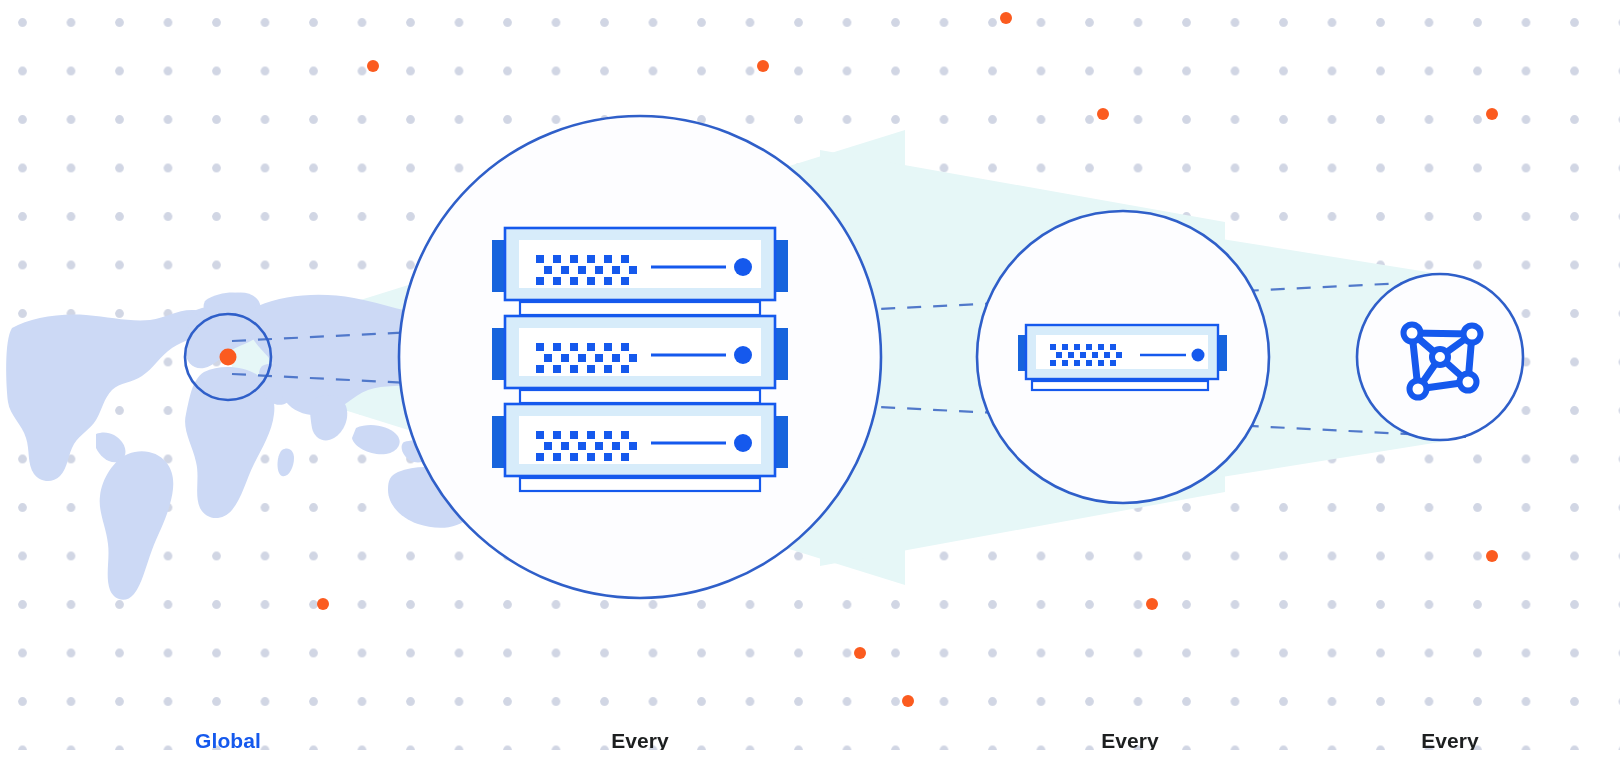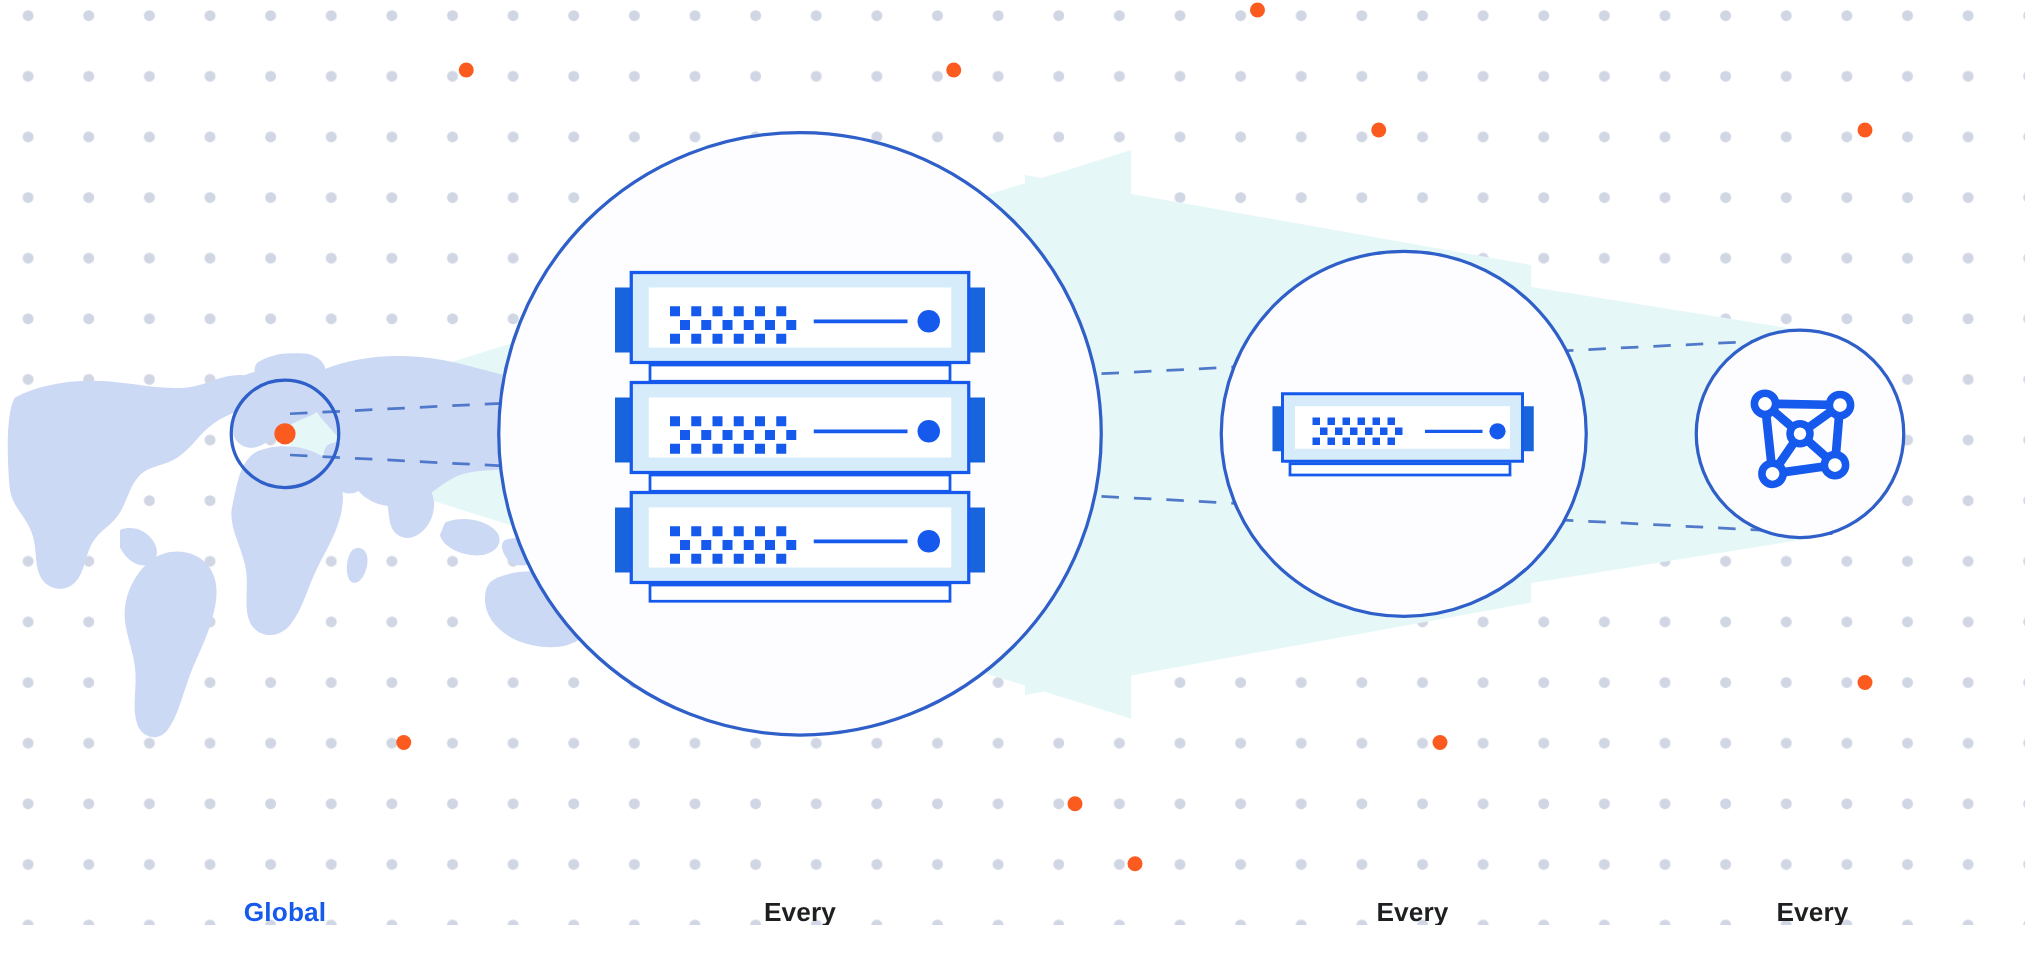--- a/index.html
+++ b/index.html
@@ -2,21 +2,21 @@
 <html><head>
 <meta charset="utf-8">
 <style>
   html,body{margin:0;padding:0;}
   body{
     width:1620px;height:782px;
     background:#ffffff;
     font-family:"Liberation Sans", sans-serif;
     overflow:hidden;
   }
-  #stage{position:relative;width:1620px;height:740px;overflow:hidden;background:#fdfdfe;}
+  #stage{position:relative;width:1620px;height:740px;overflow:hidden;background:#fdfdfe;margin-top:10px;}
   #stage svg.layer{position:absolute;left:0;top:0;width:1620px;height:782px;}
   .labels{position:absolute;left:0;top:0;width:1620px;height:782px;}
   .lbl{
     position:absolute;
     text-align:center;
     font-size:21px;
     line-height:25px;
     font-weight:700;
     color:#1d1f20;
     white-space:pre;

